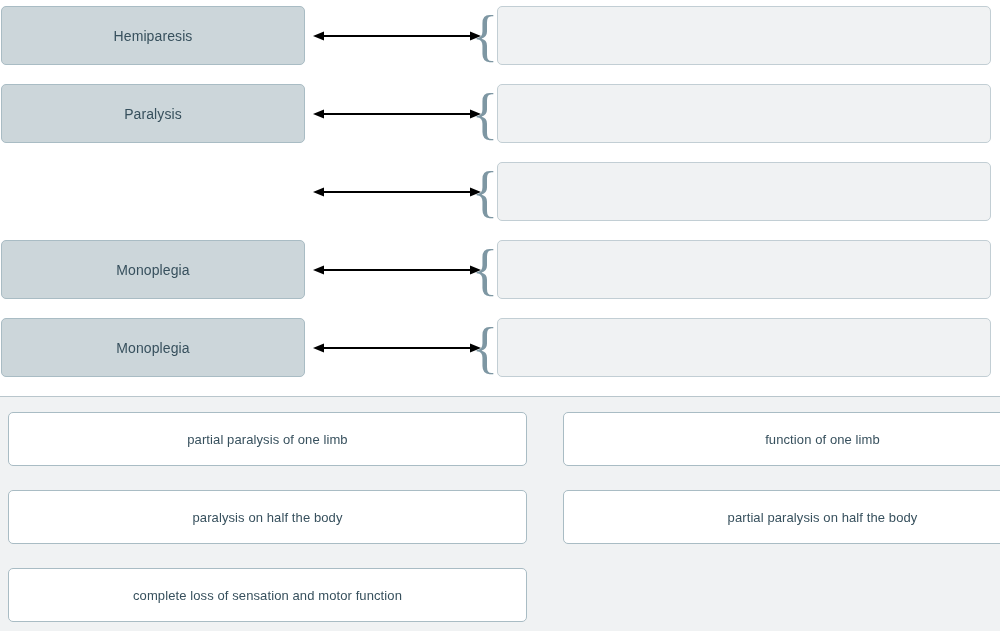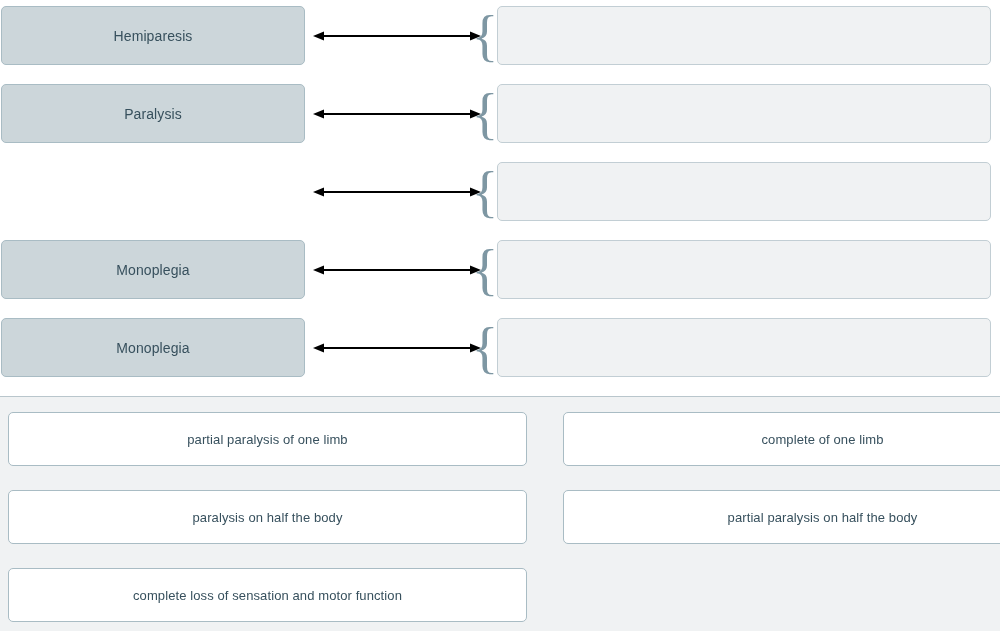--- a/index.html
+++ b/index.html
@@ -245,21 +245,21 @@
 
     <div class="answer-card col-left" style="top:93px;">
       <span>paralysis on half the body</span>
     </div>
 
     <div class="answer-card col-left" style="top:171px;">
       <span>complete loss of sensation and motor function</span>
     </div>
 
     <div class="answer-card col-right" style="top:15px;">
-      <span>complete of one limb</span>
+      <span>function of one limb</span>
     </div>
 
     <div class="answer-card col-right" style="top:93px;">
       <span>partial paralysis on half the body</span>
     </div>
 
   </div>
 
 </div>
 

